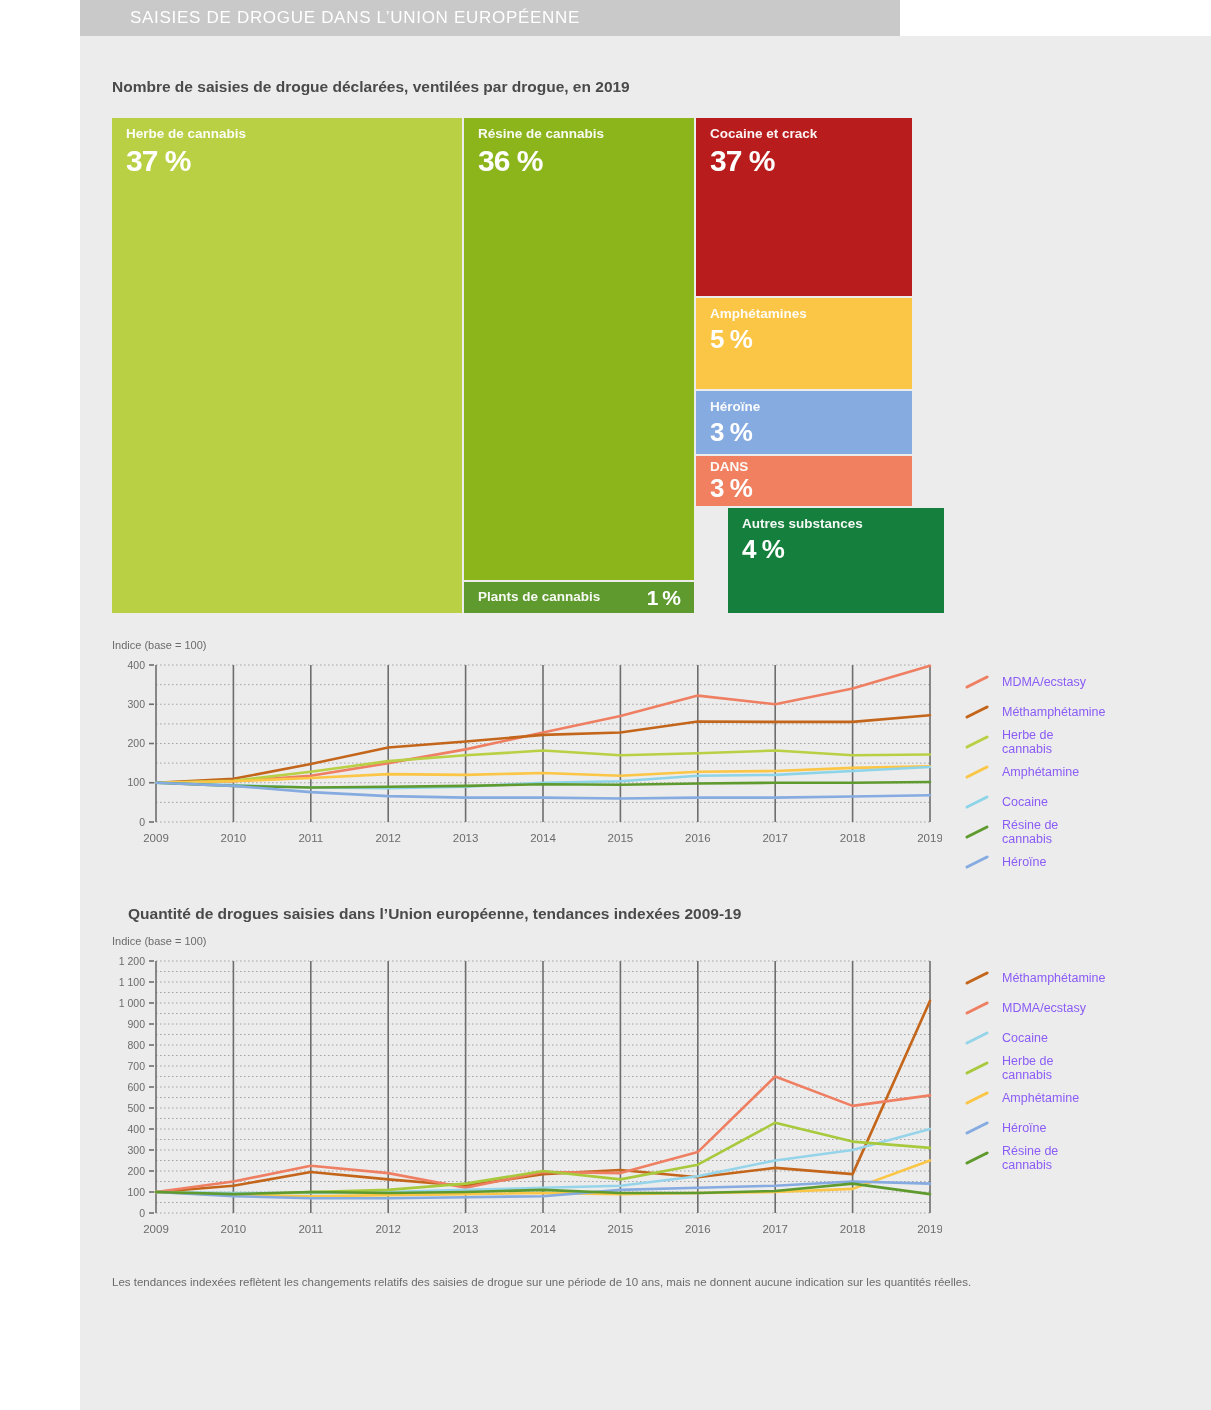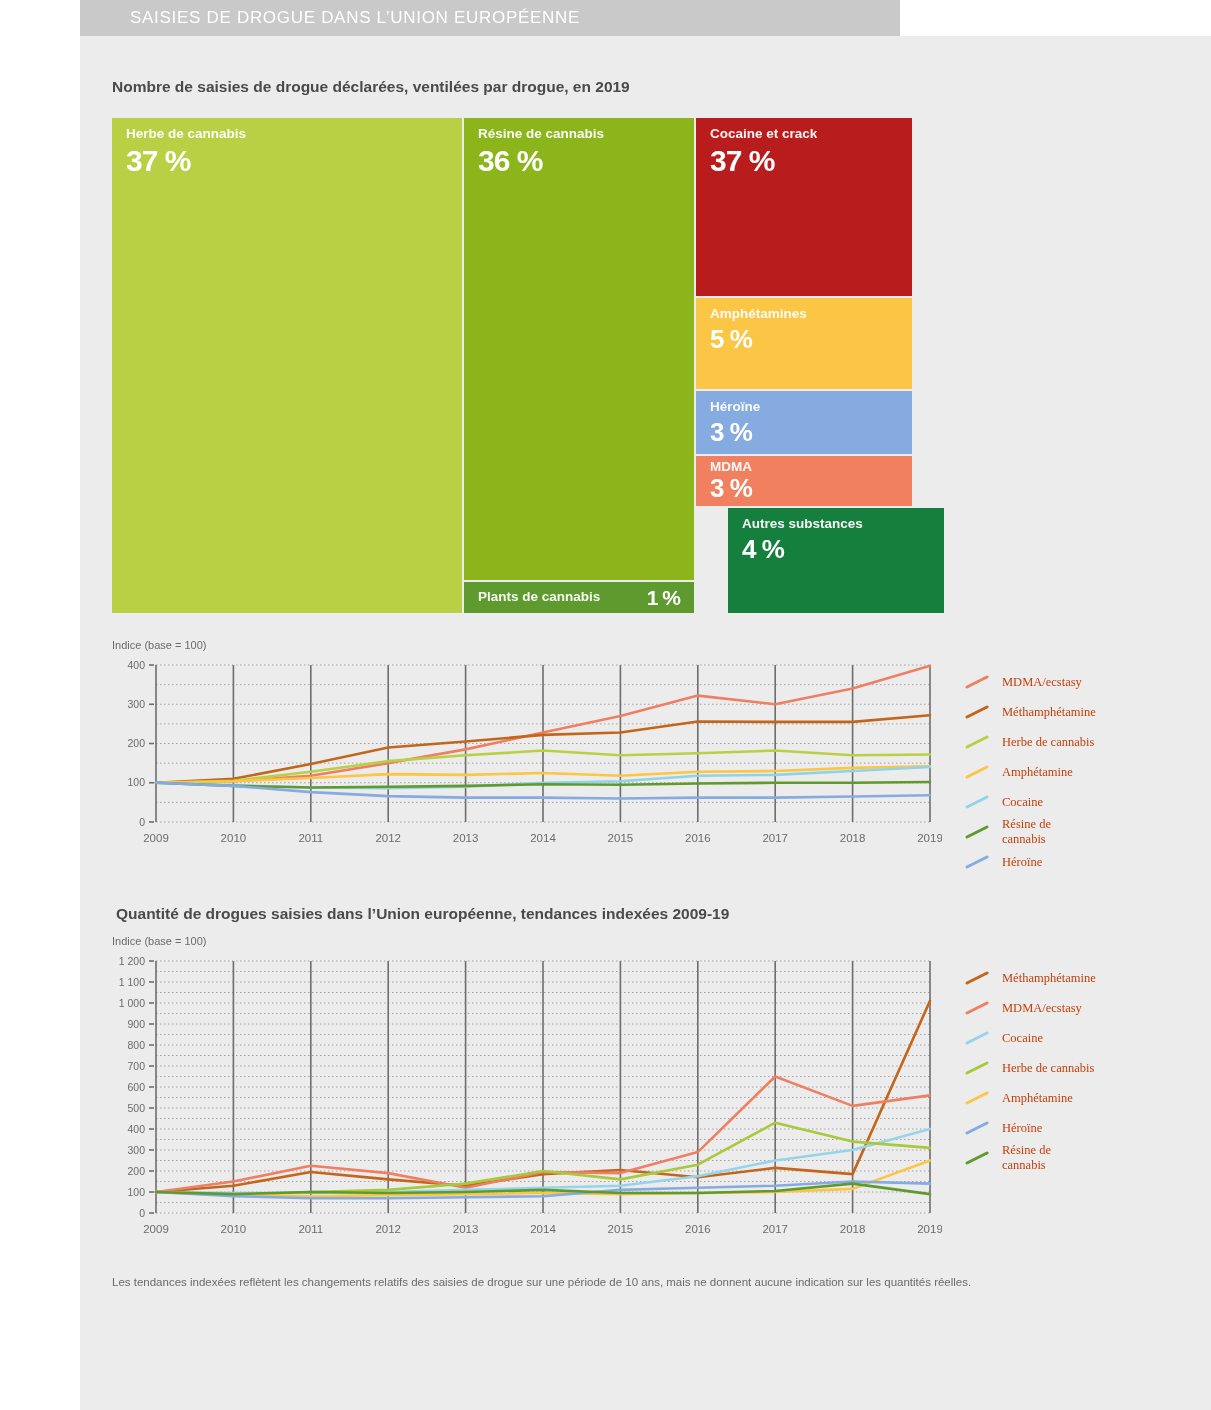--- a/index.html
+++ b/index.html
@@ -56,21 +56,21 @@
 
   
   .chart-block{ margin-left:112px; margin-top:26px; position:relative; }
   .axis-note{ font-size:11px; color:#6b6b6b; margin:12px 0 6px 0; }
   .chart-row{ display:flex; align-items:flex-start; }
   .plot-wrap{ position:relative; }
   svg.plot{ display:block; }
   .legend{ margin-left:22px; padding-top:10px; }
   .legend-item{ display:flex; align-items:center; height:30px; }
   .legend-swatch{ width:26px; height:16px; margin-right:12px; flex:0 0 26px;}
-  .legend-label{ font-size:12.5px; color:#c2410c;font-family:Liberation Serif, serif; }
+  .legend-label{ font-size:12.5px; color:#8b5cf6; }
   .footnote{
     margin:30px 0 0 112px; width:1000px;
     font-size:11.5px; line-height:1.6; color:#6b6b6b;
   }
   .tick-text{ font-size:10.5px; fill:#6b6b6b; font-family:"Liberation Sans", sans-serif; }
   .year-text{ font-size:11.5px; fill:#6b6b6b; font-family:"Liberation Sans", sans-serif; }
 </style>
 </head>
 <body>
 
@@ -110,21 +110,21 @@
       <div class="t-label">Amphétamines</div>
       <div class="t-value">5 %</div>
     </div>
 
     <div class="tile small" style="left:584px; top:273px; width:216px; height:63px; background:#86abe0;">
       <div class="t-label">Héroïne</div>
       <div class="t-value">3 %</div>
     </div>
 
     <div class="tile small" style="left:584px; top:338px; width:216px; height:50px; background:#f08060;">
-      <div class="t-label" style="padding-top:4px;">MDMA</div>
+      <div class="t-label" style="padding-top:4px;">DANS</div>
       <div class="t-value" style="padding-top:0;">3 %</div>
     </div>
 
     <div class="tile small" style="left:616px; top:390px; width:216px; height:105px; background:#15803d;">
       <div class="t-label">Autres substances</div>
       <div class="t-value">4 %</div>
     </div>
   </div>
 
   <div class="chart-block">
@@ -223,21 +223,21 @@
             <span class="legend-swatch"><svg width="26" height="16">
                 <line x1="3" y1="13" x2="23" y2="3" stroke="#86abe0" stroke-width="3" stroke-linecap="round"></line>
               </svg></span>
             <span class="legend-label">Héroïne</span>
           </div>
         </div>
     </div>
   </div>
 
   <div class="chart-block" style="margin-top:28px;">
-    <h2 class="section-title" style="margin-left:4px;">Quantité de drogues saisies dans l’Union européenne, tendances indexées 2009-19</h2>
+    <h2 class="section-title" style="margin-left:16px;">Quantité de drogues saisies dans l’Union européenne, tendances indexées 2009-19</h2>
     <div class="axis-note">Indice (base = 100)</div>
     <div class="chart-row">
       <div class="plot-wrap">
         <svg class="plot" id="svg-chart1" width="830" height="290" viewBox="0 0 830 290">
             <line x1="44" x2="818" y1="260" y2="260" stroke="#8a8a8a" stroke-width="1" stroke-dasharray="1.5 2.5" opacity="0.75"></line>
             <line x1="44" x2="818" y1="249.5" y2="249.5" stroke="#8a8a8a" stroke-width="1" stroke-dasharray="1.5 2.5" opacity="0.75"></line>
             <line x1="44" x2="818" y1="239" y2="239" stroke="#8a8a8a" stroke-width="1" stroke-dasharray="1.5 2.5" opacity="0.75"></line>
             <line x1="44" x2="818" y1="228.5" y2="228.5" stroke="#8a8a8a" stroke-width="1" stroke-dasharray="1.5 2.5" opacity="0.75"></line>
             <line x1="44" x2="818" y1="218" y2="218" stroke="#8a8a8a" stroke-width="1" stroke-dasharray="1.5 2.5" opacity="0.75"></line>
             <line x1="44" x2="818" y1="207.5" y2="207.5" stroke="#8a8a8a" stroke-width="1" stroke-dasharray="1.5 2.5" opacity="0.75"></line>

